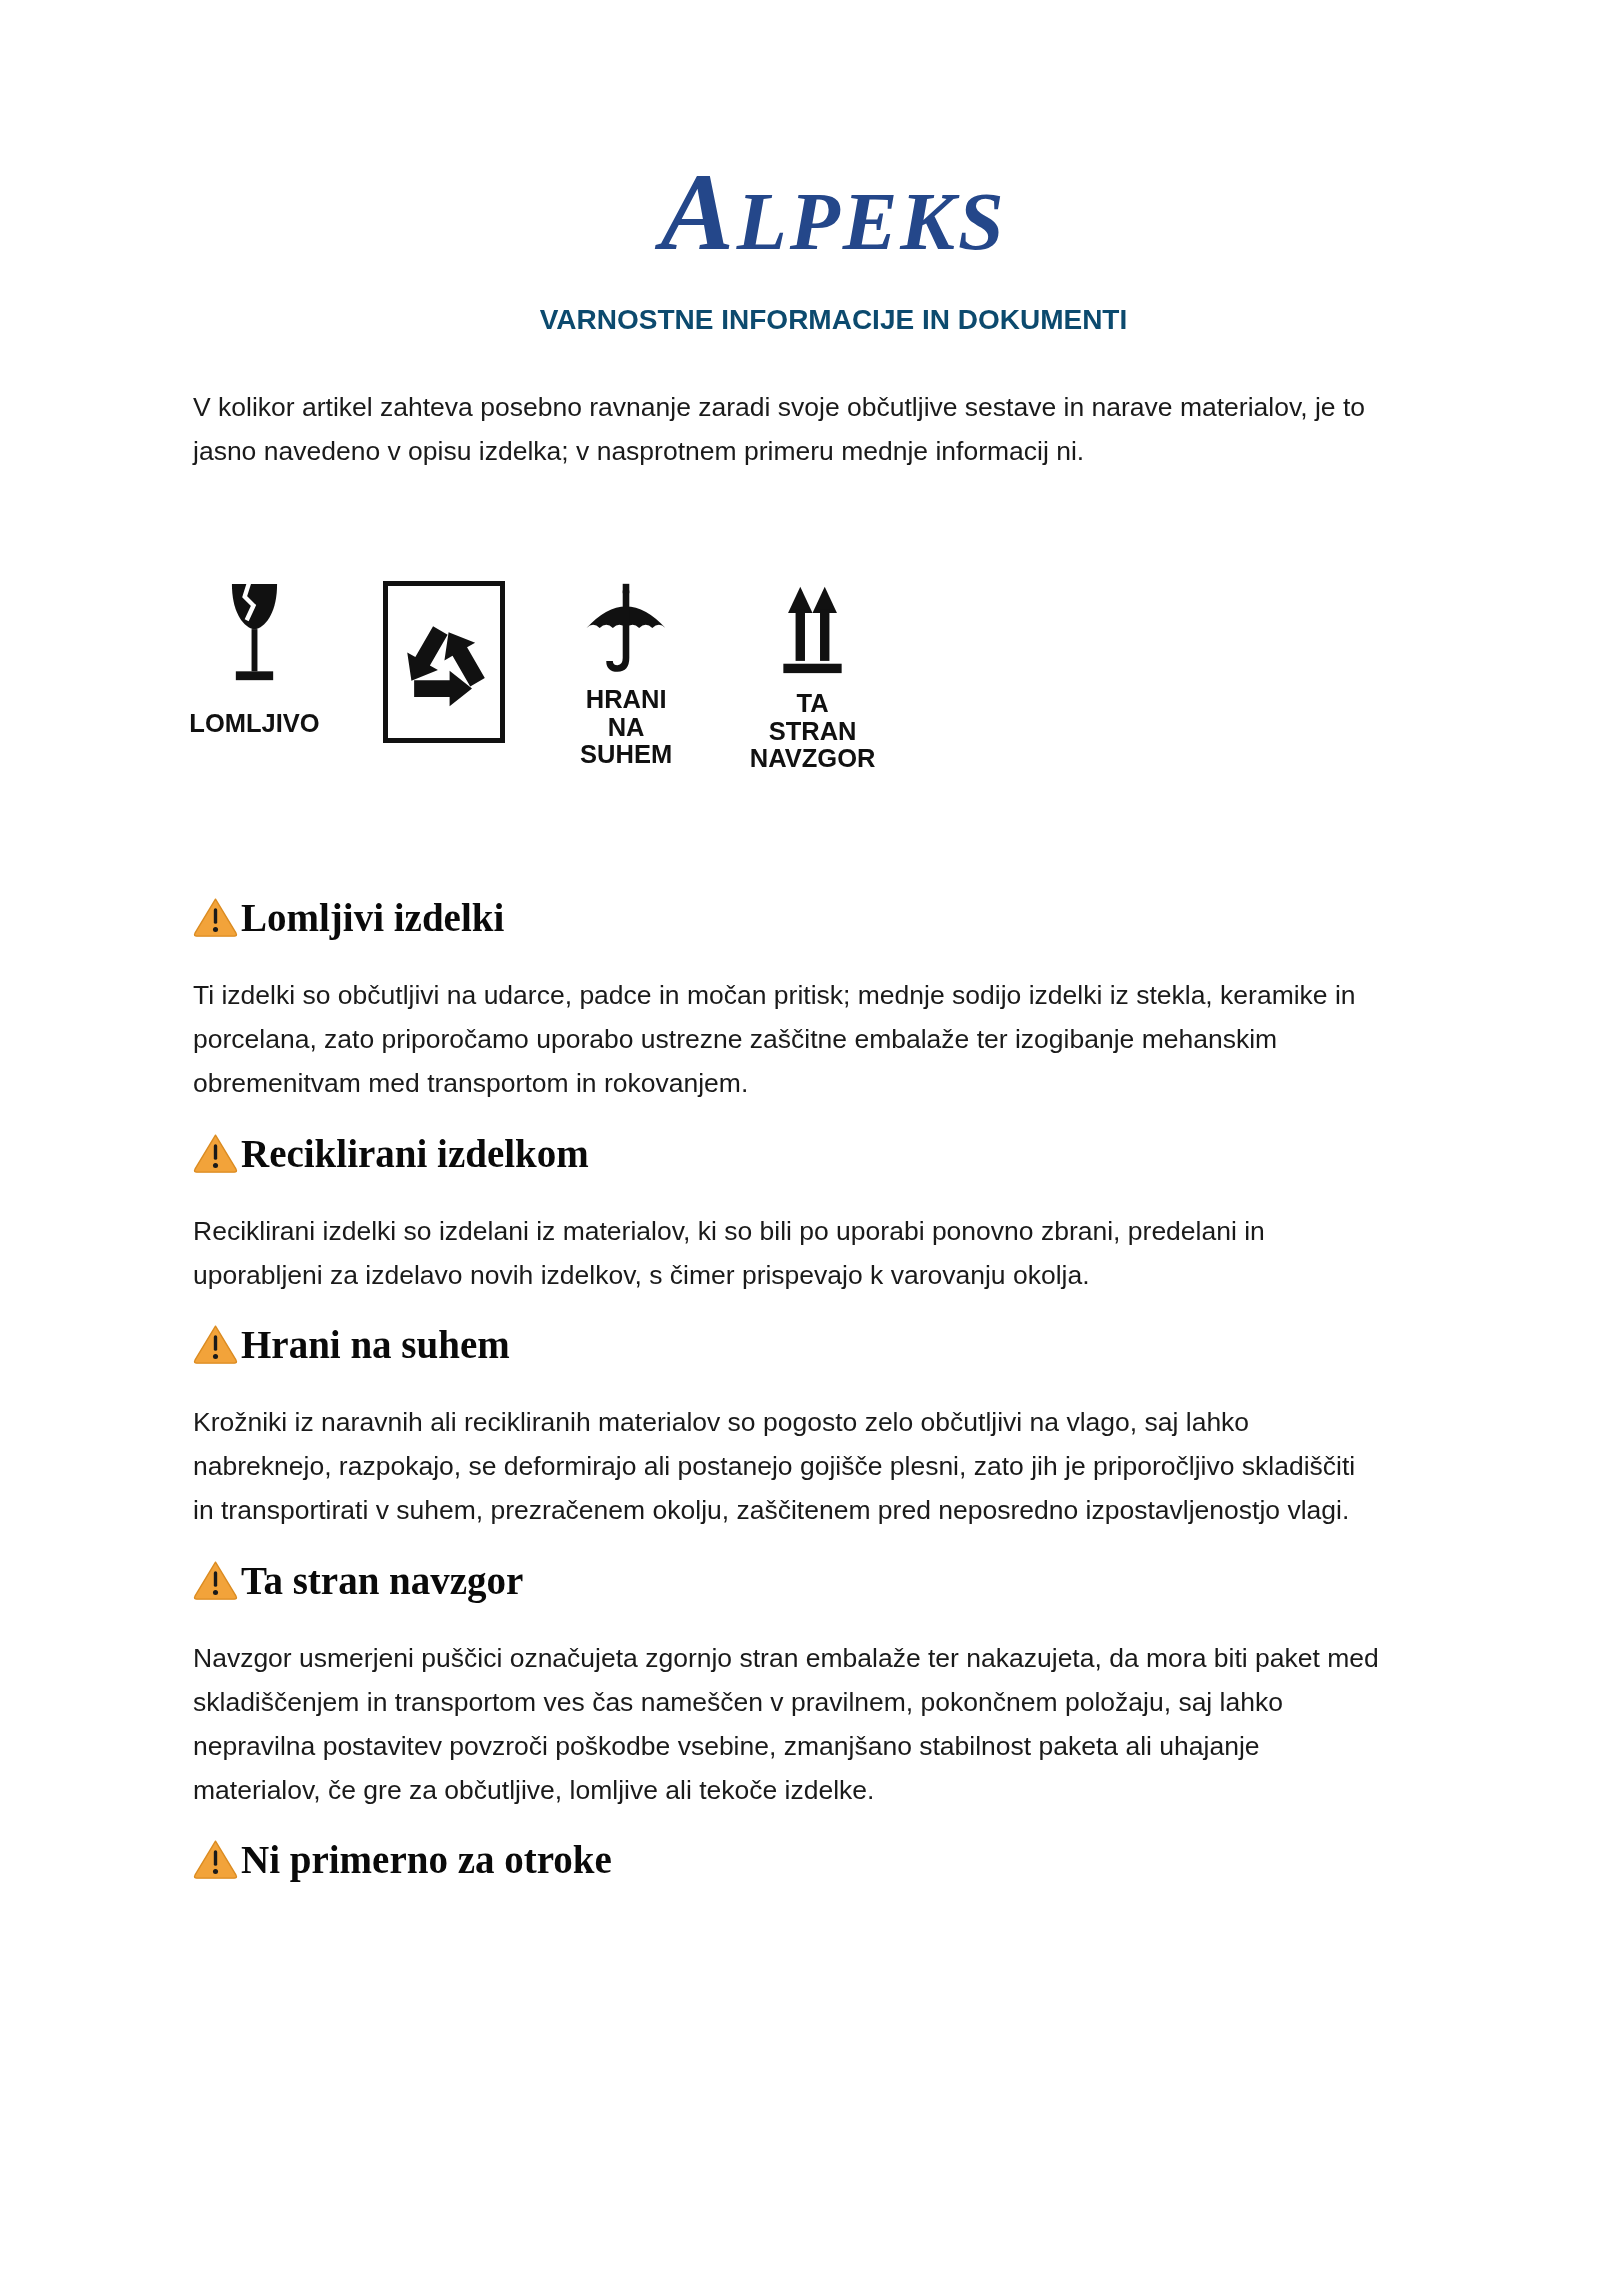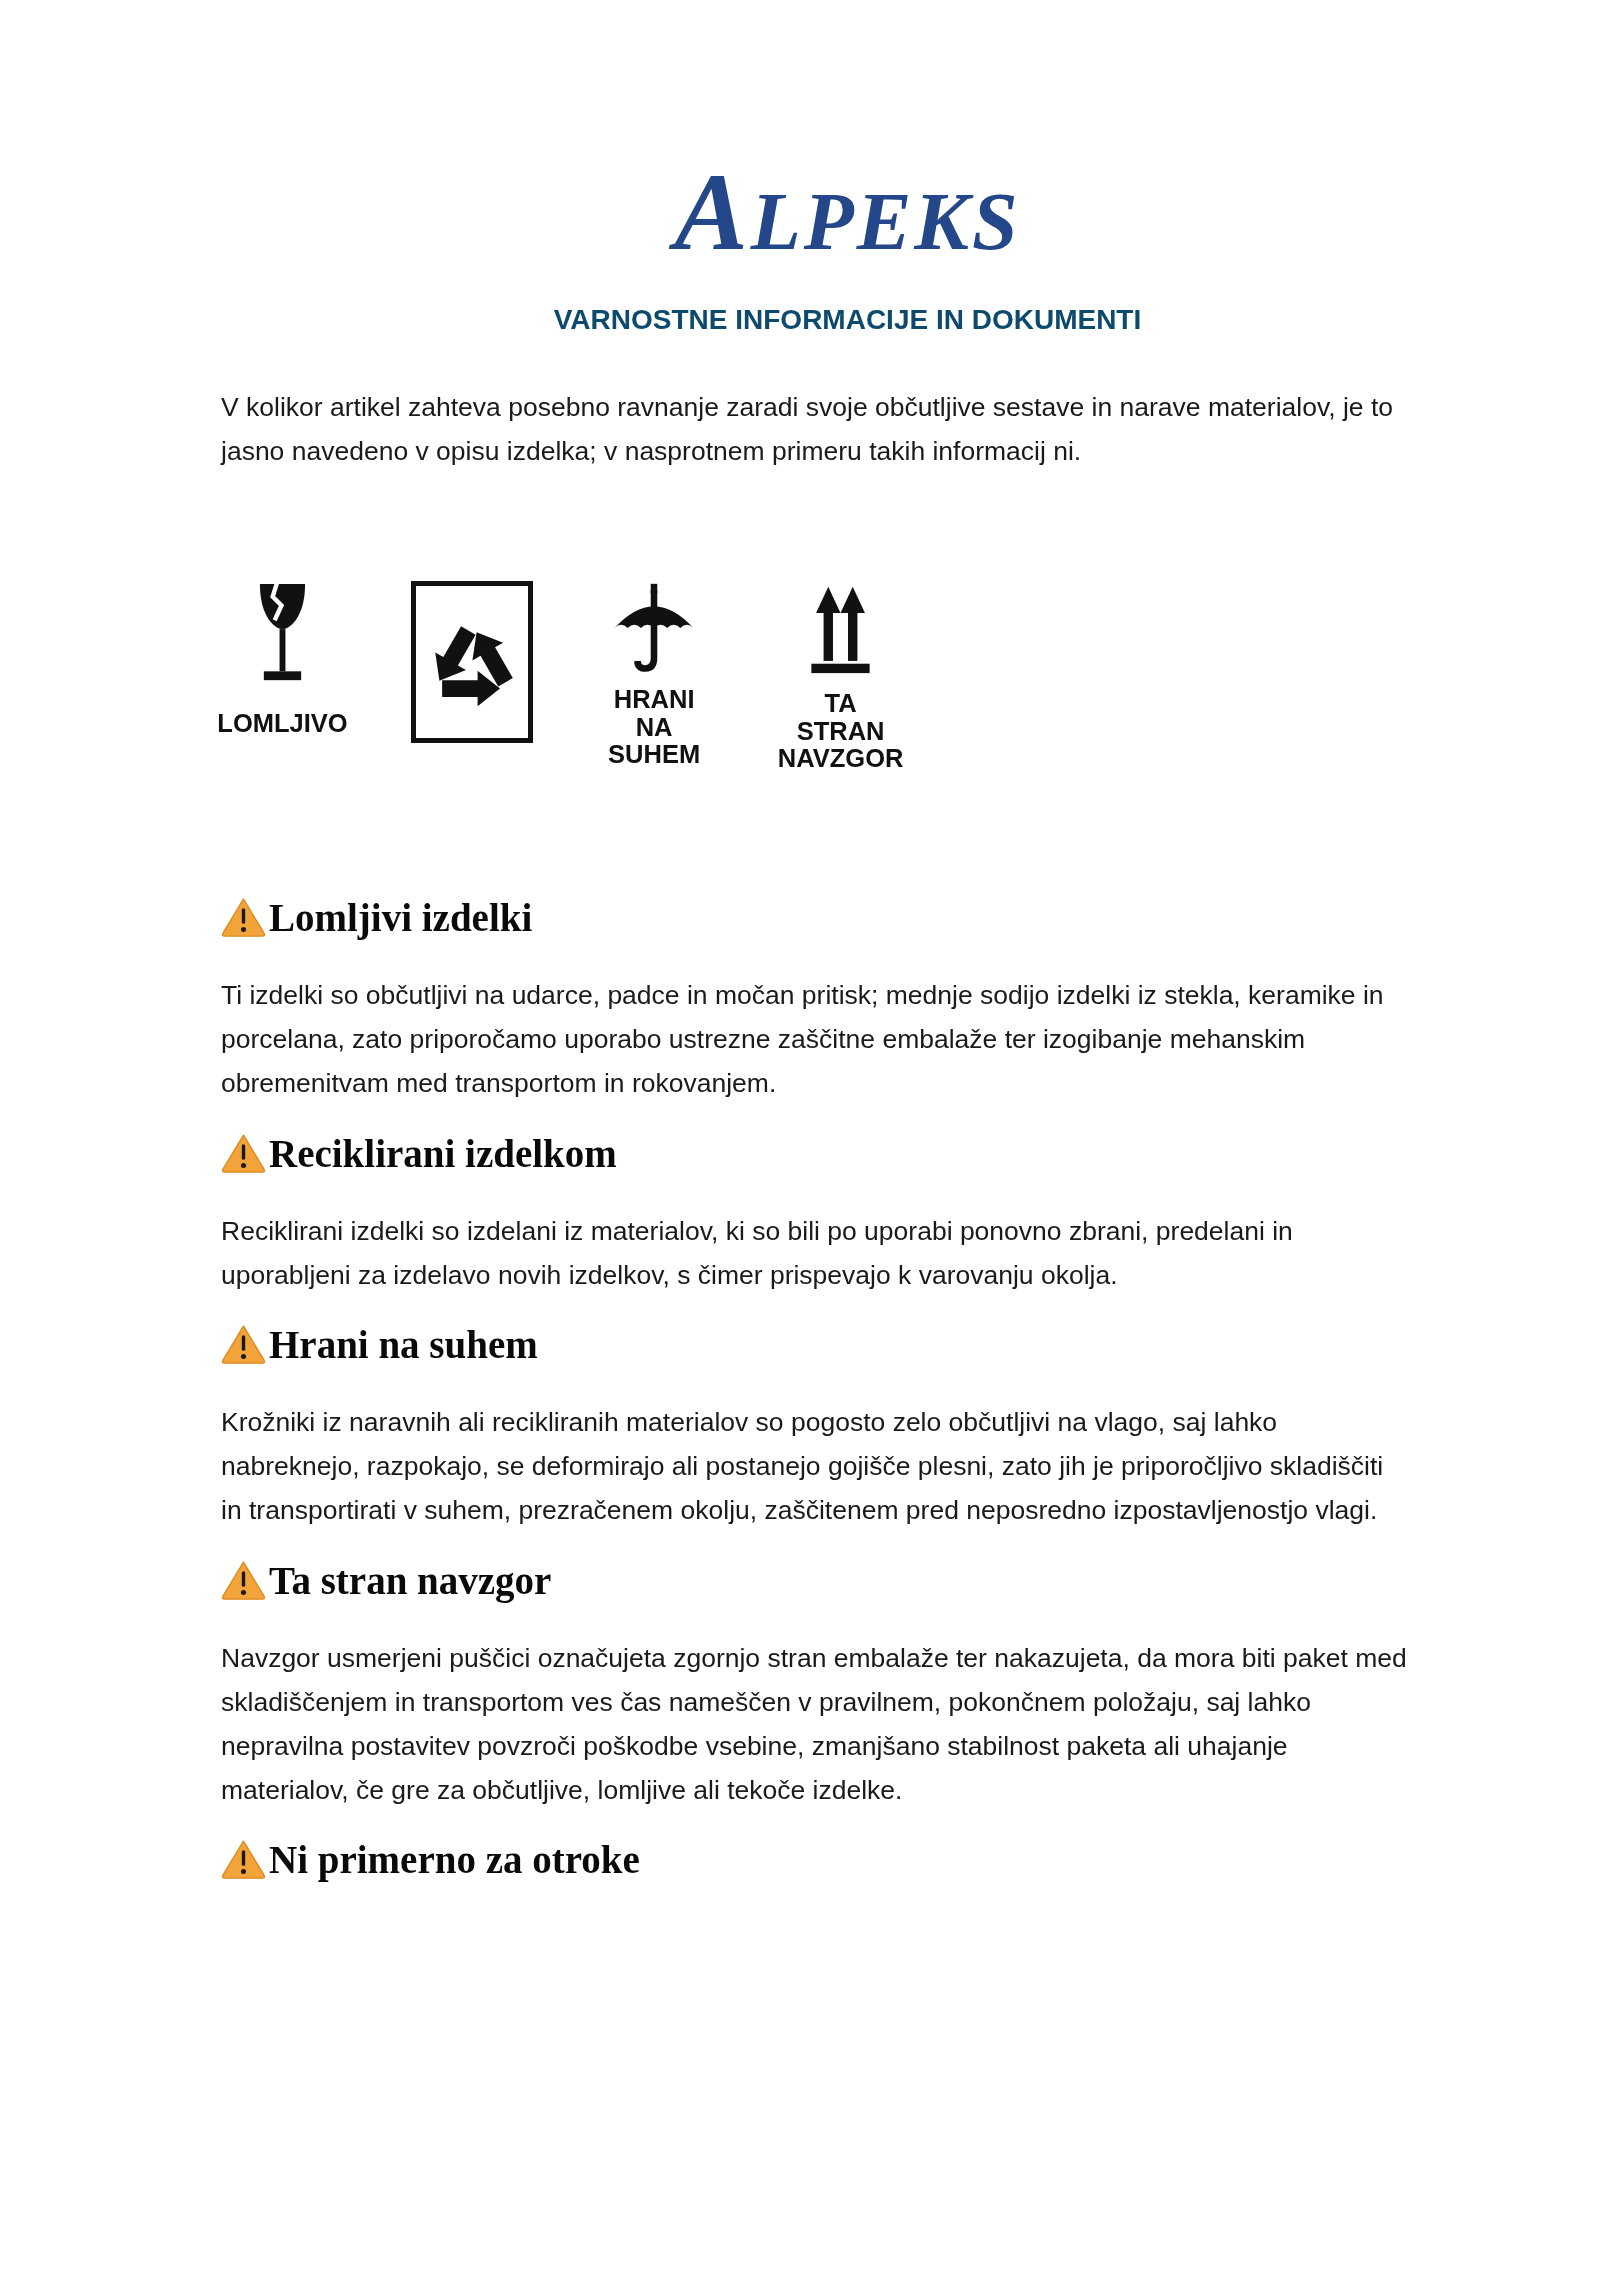--- a/index.html
+++ b/index.html
@@ -11,21 +11,20 @@
   *{box-sizing:border-box;}
   html,body{margin:0;padding:0;background:#e9e9e9;}
   .page{
     position:relative;
     width:1621px;height:2293px;
     background:#ffffff;
     margin:0 auto;
     overflow:hidden;
     font-family:"Liberation Sans",sans-serif;
     color:var(--text);
-    padding-left:28px;
   }
   .content{padding:0 147px 0 193px;}
 
   
   .logo{
     margin-top:155px;
     text-align:center;
     font-family:"Liberation Serif",serif;
     font-style:italic;
     font-weight:bold;
@@ -108,21 +107,21 @@
 <body>
 
 <div class="page">
   <div class="content">
 
     <div class="logo">ALPEKS</div>
 
     <div class="doc-title">VARNOSTNE INFORMACIJE IN DOKUMENTI</div>
 
     <p class="para intro">V kolikor artikel zahteva posebno ravnanje zaradi svoje občutljive sestave in narave materialov, je to
-jasno navedeno v opisu izdelka; v nasprotnem primeru takih informacij ni.</p>
+jasno navedeno v opisu izdelka; v nasprotnem primeru mednje informacij ni.</p>
 
     <div class="symbols">
 
       <div class="symbol sym-fragile">
         <span class="sym-icon">
           <svg width="61" height="108" viewBox="0 0 60 110" xmlns="http://www.w3.org/2000/svg">
             <path d="M7 3 L53 3 C53 30 43 45 32 49 L28 49 C17 45 7 30 7 3 Z" fill="#111"></path>
             <rect x="27" y="49" width="6" height="43" fill="#111"></rect>
             <rect x="11" y="92" width="38" height="9" fill="#111"></rect>
             <polyline points="25,0 20,16 29,25 22,40" stroke="#ffffff" stroke-width="4.5" fill="none"></polyline>

